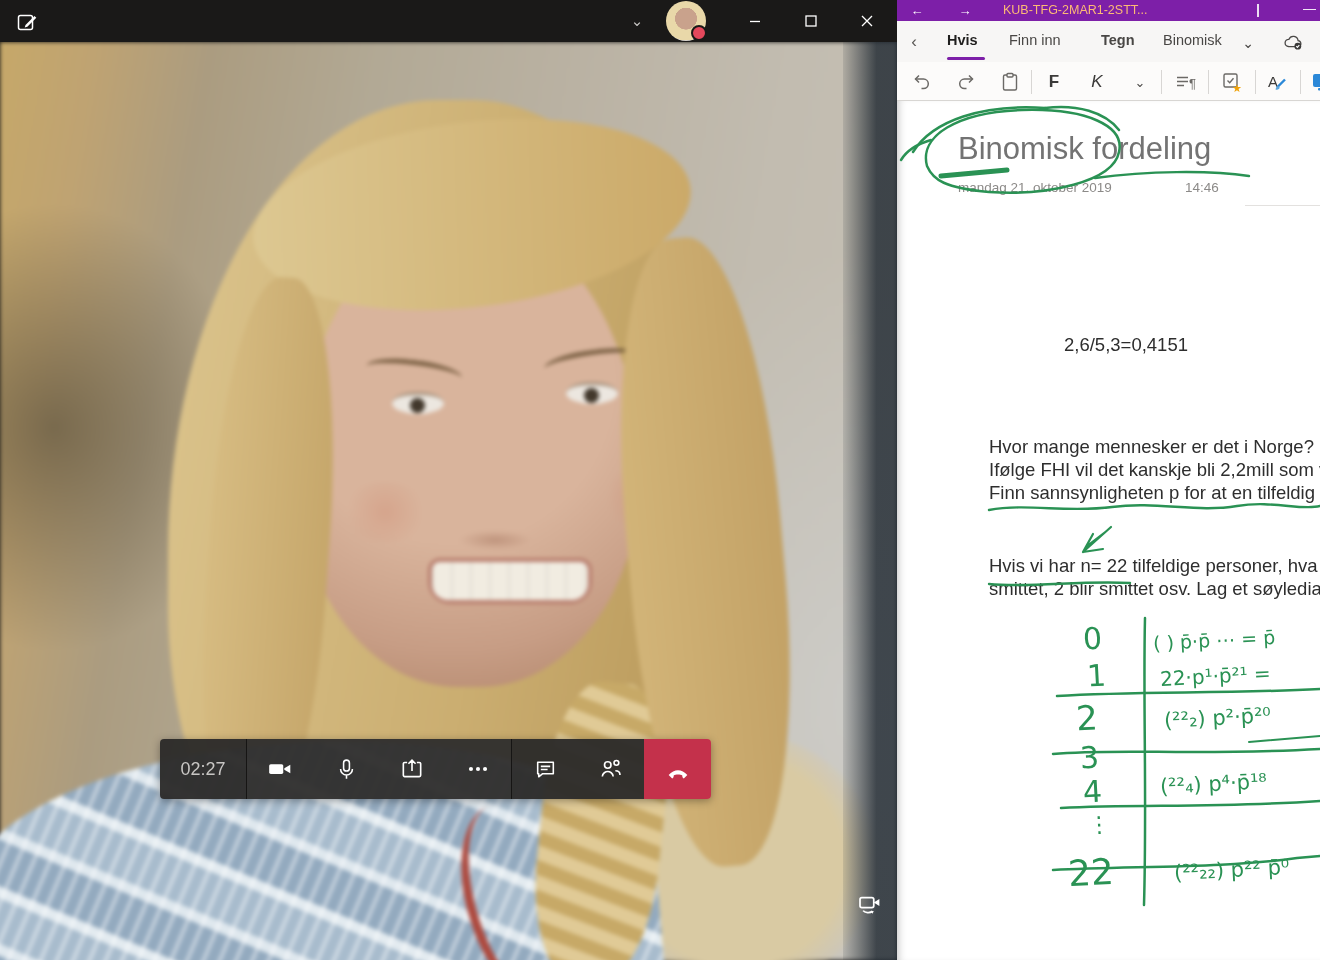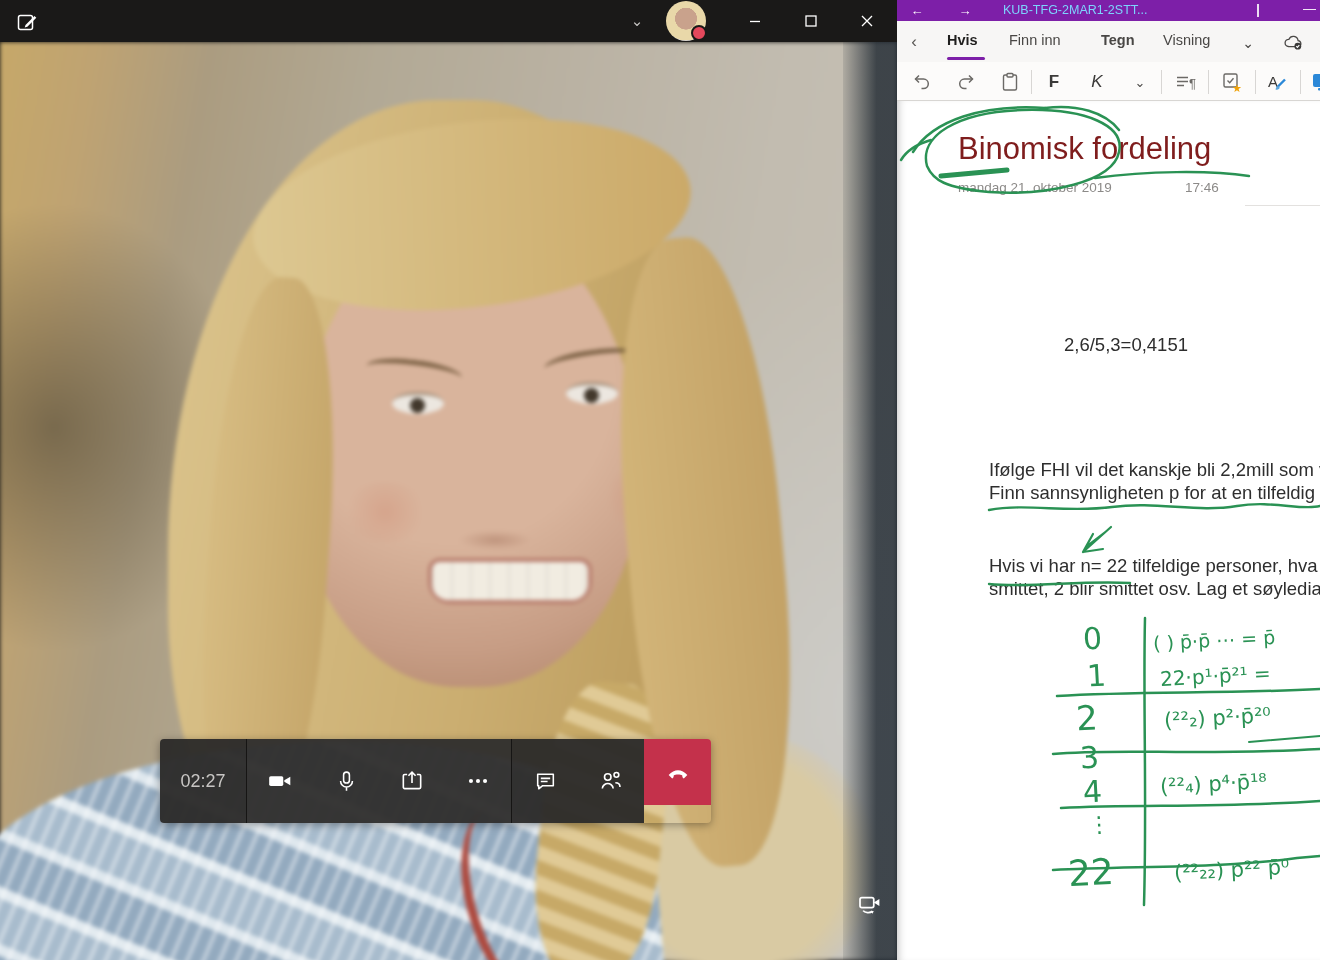--- a/index.html
+++ b/index.html
@@ -65,53 +65,53 @@
     border-left:9px solid #ad4a3f;border-radius:50%;}
   .blob-br{position:absolute;left:598px;top:690px;width:280px;height:260px;border-radius:50%;
     background:radial-gradient(circle,#d9caa3 0 55%,transparent 75%);}
 
   
   .self-strip{position:absolute;right:0;top:0;width:54px;height:100%;z-index:10;
     background:linear-gradient(to right, rgba(36,46,56,.12), rgba(32,41,50,.82) 62%);}
   .switch-cam{left:9px;top:845px;width:36px;height:36px;color:#fff;}
 
   
-  .callbar{position:absolute;left:160px;top:697px;height:84px;display:flex;z-index:12;
+  .callbar{position:absolute;left:160px;top:697px;height:60px;display:flex;z-index:12;
     border-radius:4px;overflow:hidden;box-shadow:0 2px 8px rgba(0,0,0,.35);}
   .cb-sec{display:flex;align-items:center;background:rgba(44,43,42,.96);}
   .cb-timer{width:87px;justify-content:center;color:#c8c6c4;font-size:18px;border-right:1px solid #161514;}
   .cb-group{background:rgba(48,47,46,.96);}
   .cb-btn{width:66px;height:66px;display:flex;align-items:center;justify-content:center;
     color:#fff;background:none;border:none;cursor:pointer;}
   .cb-div{width:1px;background:#161514;}
   .cb-hang{width:67px;background:var(--hangup);}
 
   
   .onenote{position:absolute;left:897px;top:0;width:423px;height:960px;background:#fff;overflow:hidden;}
   .on-titlebar{position:absolute;left:0;top:0;width:100%;height:21px;background:var(--accent);
     color:#fff;z-index:20;}
   .on-nav{position:absolute;top:0;width:28px;height:21px;font-size:13px;color:#fff;}
-  .on-title{position:absolute;left:106px;top:3px;font-size:12.5px;color:#7dd3fc;white-space:nowrap;}
+  .on-title{position:absolute;left:106px;top:3px;font-size:12.5px;color:#fdba74;white-space:nowrap;}
   .on-caret{position:absolute;left:360px;top:4px;width:1.5px;height:13px;background:rgba(255,255,255,.85);}
   .on-min{position:absolute;left:406px;top:1px;font-size:13px;color:#fff;cursor:pointer;}
   .on-tabs{position:absolute;left:0;top:21px;width:100%;height:41px;background:#f7f6f5;z-index:19;}
   .tab{position:absolute;top:11px;font-size:14.5px;color:#494745;cursor:pointer;white-space:nowrap;}
   .tab.active{color:#201f1e;font-weight:700;}
   .tab-underline{position:absolute;left:50px;top:36px;width:38px;height:3px;background:var(--accent);border-radius:2px;}
   .on-back{left:4px;top:8px;width:26px;height:26px;color:#5a5856;font-size:17px;}
   .on-tabchev{left:338px;top:9px;width:26px;height:26px;color:#494745;font-size:14px;}
   .on-cloud{left:382px;top:8px;width:28px;height:26px;color:#4a4846;}
   .on-toolbar{position:absolute;left:0;top:62px;width:100%;height:39px;background:#fcfbfa;
     border-bottom:1px solid #d8d6d3;z-index:19;}
   .tb{top:4px;width:32px;height:32px;color:#5f5d5b;}
   .tb-div{position:absolute;top:8px;width:1px;height:24px;background:#d8d6d4;}
   .tb-letter{font-size:17px;color:#3b3a39;}
   .on-page{position:absolute;inset:101px 0 0 0;background:#fff;cursor:text;
     box-shadow:inset 7px 0 8px -6px rgba(0,0,0,.25);}
-  .pg-title{position:absolute;left:61px;top:131px;font-size:31px;font-weight:300;color:#7f1d1d;white-space:nowrap;}
+  .pg-title{position:absolute;left:61px;top:131px;font-size:31px;font-weight:300;color:#737373;white-space:nowrap;}
   .pg-date{position:absolute;left:61px;top:180px;font-size:13.5px;color:#8c8a88;}
   .pg-time{position:absolute;left:288px;top:180px;font-size:13.5px;color:#8c8a88;}
   .pg-rule{position:absolute;left:348px;top:205px;width:80px;height:1px;background:#e3e1df;}
   .pg-text{position:absolute;font-size:18.5px;color:#2e2e2e;white-space:nowrap;}
   .ink{position:absolute;inset:0;z-index:6;pointer-events:none;}
   .hw{position:absolute;color:var(--ink);font-family:"DejaVu Sans",sans-serif;
     transform:rotate(-3deg);white-space:nowrap;z-index:7;}
 </style>
 </head>
 <body>
@@ -249,21 +249,21 @@
       <div class="on-caret"></div>
       <span class="on-min">—</span>
     </div>
 
     <div class="on-tabs">
       <button class="ibtn on-back">‹</button>
       <span class="tab active" style="left:50px;">Hvis</span>
       <div class="tab-underline"></div>
       <span class="tab" style="left:112px;">Finn inn</span>
       <span class="tab" style="left:204px;font-weight:bold;">Tegn</span>
-      <span class="tab" style="left:266px;">Visning</span>
+      <span class="tab" style="left:266px;">Binomisk</span>
       <button class="ibtn on-tabchev">⌄</button>
       <button class="ibtn on-cloud">
         <svg width="24" height="22" viewBox="0 0 24 22" fill="none" stroke="#4a4846" stroke-width="1.3">
           <path d="M7.5 15.5a3.6 3.6 0 0 1 .4-7.2 4.8 4.8 0 0 1 9.2 1.3 3.1 3.1 0 0 1 .7 6z"></path>
           <circle cx="16.8" cy="15.2" r="3.4" fill="#3b3a39" stroke="none"></circle>
           <path d="M15.3 15.2l1.1 1.1 1.9-2.1" stroke="#fff" stroke-width="1.2"></path>
         </svg>
       </button>
     </div>
 
@@ -318,23 +318,24 @@
         <svg width="24" height="24" viewBox="0 0 24 24" fill="#2b88d8">
           <rect x="3" y="4" width="18" height="13" rx="2"></rect>
             <rect x="8" y="18" width="8" height="2.5" rx="1"></rect>
         </svg>
       </button>
     </div>
 
     <div class="on-page">
       <div class="pg-title" style="top:30px;">Binomisk fordeling</div>
       <div class="pg-date" style="top:79px;">mandag 21. oktober 2019</div>
-      <div class="pg-time" style="top:79px;">17:46</div>
+      <div class="pg-time" style="top:79px;">14:46</div>
       <div class="pg-rule" style="top:104px;"></div>
       <div class="pg-text" style="left:167px;top:233px;">2,6/5,3=0,4151</div>
+      <div class="pg-text" style="left:92px;top:335px;">Hvor mange mennesker er det i Norge?</div>
       <div class="pg-text" style="left:92px;top:358px;">Ifølge FHI vil det kanskje bli 2,2mill som vi</div>
       <div class="pg-text" style="left:92px;top:381px;">Finn sannsynligheten p for at en tilfeldig p</div>
       <div class="pg-text" style="left:92px;top:454px;">Hvis vi har n= 22 tilfeldige personer, hva e</div>
       <div class="pg-text" style="left:92px;top:477px;">smittet, 2 blir smittet osv. Lag et søyledia</div>
     </div>
 
     <span class="hw" style="left:186px;top:621px;font-size:30px;">0</span>
     <span class="hw" style="left:256px;top:629px;font-size:19px;">( ) p̄·p̄ ⋯ = p̄</span>
     <span class="hw" style="left:190px;top:658px;font-size:30px;">1</span>
     <span class="hw" style="left:263px;top:664px;font-size:20px;">22·p¹·p̄²¹ =</span>

